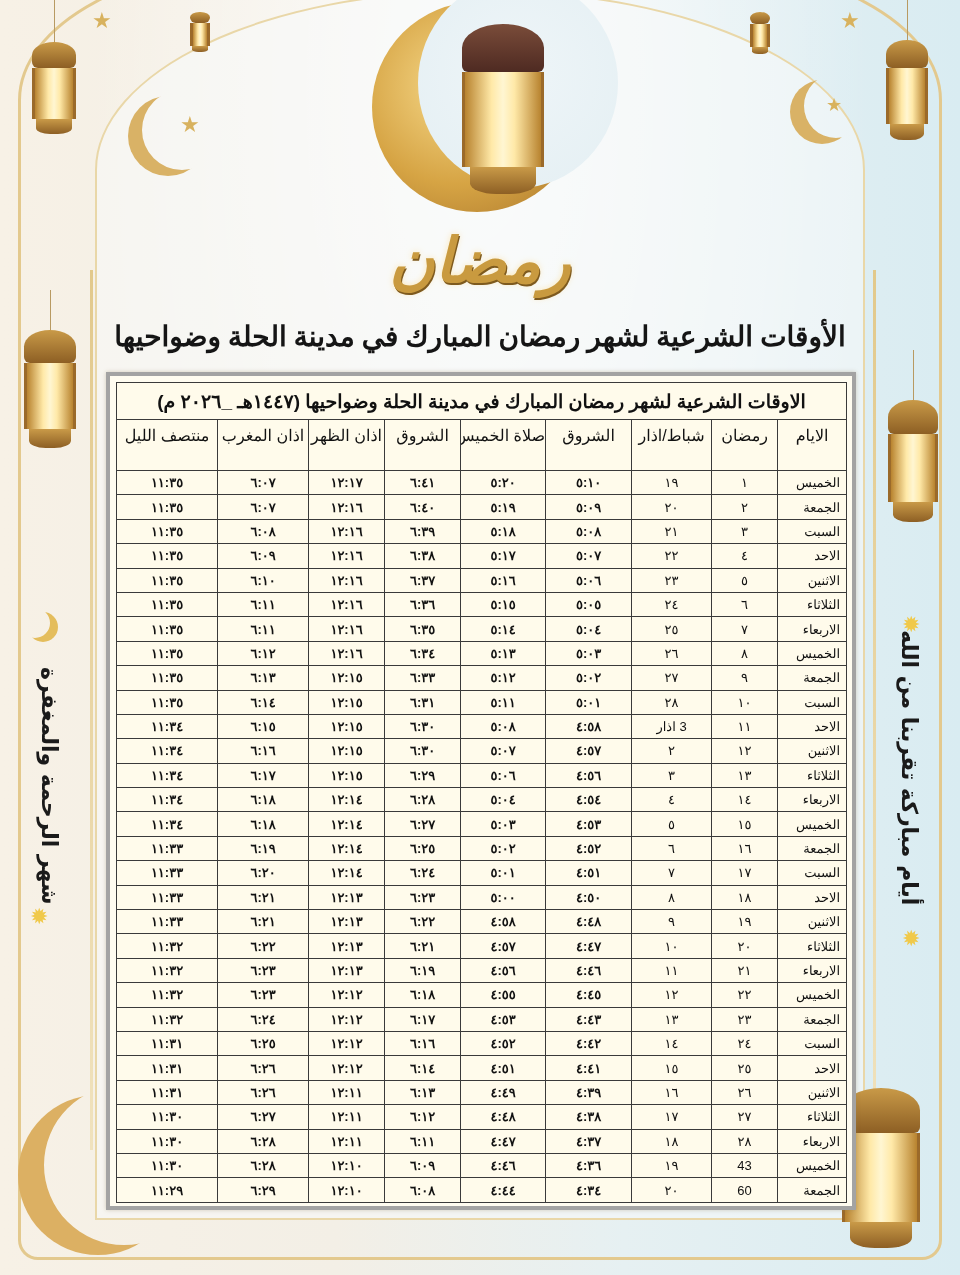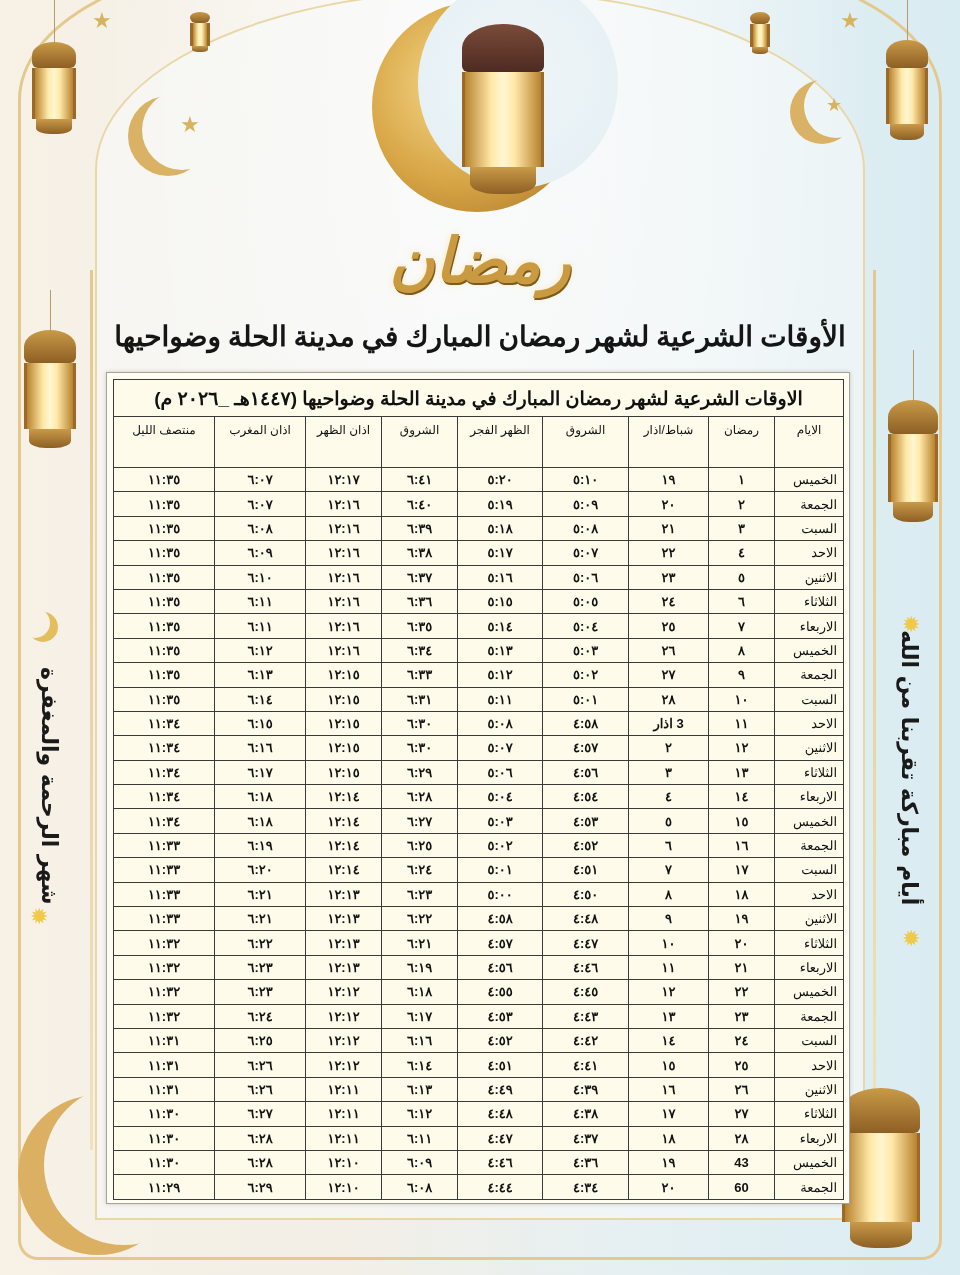--- a/index.html
+++ b/index.html
@@ -53,31 +53,31 @@
   .title-ramadan { font-family:"DejaVu Serif", serif; font-size:62px; font-weight:bold; font-style:italic;
     color:#c99a3f; text-shadow:1px 2px 0 #7e5a1e, 0 0 6px rgba(255,220,140,0.6); }
   .title-year { font-family:"DejaVu Serif", serif; font-size:54px; font-weight:bold;
     color:#d3a74c; text-shadow:2px 3px 0 #7e5a1e, 0 0 4px rgba(255,230,160,0.7); }
   .subtitle { position:absolute; left:100px; top:320px; width:760px; height:50px;
     text-align:center; direction:rtl;
     font-family:Liberation Serif, serif; font-weight:bold; font-size:28px; color:#151515; }
 
   
   .table-wrap { position:absolute; left:106px; top:372px; width:742px; height:830px;
-    background:#fffcf0; box-shadow:0 0 4px rgba(140,120,80,0.35); border:1px solid #a3a3a3; }
+    background:#fffcf0; box-shadow:0 0 4px rgba(140,120,80,0.35); border:4px solid #a3a3a3; }
   table.sched { position:absolute; left:6px; top:6px; width:730px;
     border-collapse:collapse; direction:rtl; table-layout:fixed;
     font-family:"Liberation Sans", sans-serif; background:#fffbeb; }
   table.sched td, table.sched th { border:1px solid #3a3a3a; padding:0; text-align:center;
     color:#111; font-weight:bold; overflow:hidden; white-space:nowrap; }
   table.sched .cap-row th { height:36px; font-size:19px; }
-  table.sched .head-row th { height:44px; font-size:12px; font-weight:normal; vertical-align:top; padding-top:6px; }
+  table.sched .head-row th { height:44px; font-size:16px; font-weight:normal; vertical-align:top; padding-top:6px; }
   table.sched tbody td { height:23.4px; font-size:13px; }
   table.sched tbody td.day { text-align:right; padding-right:6px; font-weight:normal; font-size:13px; }
-  table.sched tbody td.num { font-weight:bold; }
+  table.sched tbody td.num { font-weight:normal; }
 
   
   .side-text { position:absolute; font-family:"DejaVu Sans", sans-serif; font-weight:bold;
     font-size:22px; color:#1a1a1a; white-space:nowrap; direction:rtl; }
   .side-left { left:28px; top:645px; width:34px; height:260px;
     writing-mode:vertical-rl; }
   .side-right { left:888px; top:645px; width:34px; height:260px;
     writing-mode:vertical-rl; }
 
   .big-moon-bottom { position:absolute; left:18px; top:1095px; width:160px; height:160px; border-radius:50%;
@@ -178,21 +178,21 @@
       </colgroup>
       <thead>
         <tr class="cap-row">
           <th colspan="9">الاوقات الشرعية لشهر رمضان المبارك في مدينة الحلة وضواحيها (١٤٤٧هـ _٢٠٢٦ م)</th>
         </tr>
         <tr class="head-row">
           <th>الايام</th>
           <th>رمضان</th>
           <th>شباط/اذار</th>
           <th>الشروق</th>
-          <th>الظهر الفجر</th>
+          <th>صلاة الخميس</th>
           <th>الشروق</th>
           <th>اذان الظهر</th>
           <th>اذان المغرب</th>
           <th>منتصف الليل</th>
         </tr>
       </thead>
       <tbody id="rows">
           <tr>
             <td class="day">الخميس</td>
             <td class="num">١</td>

